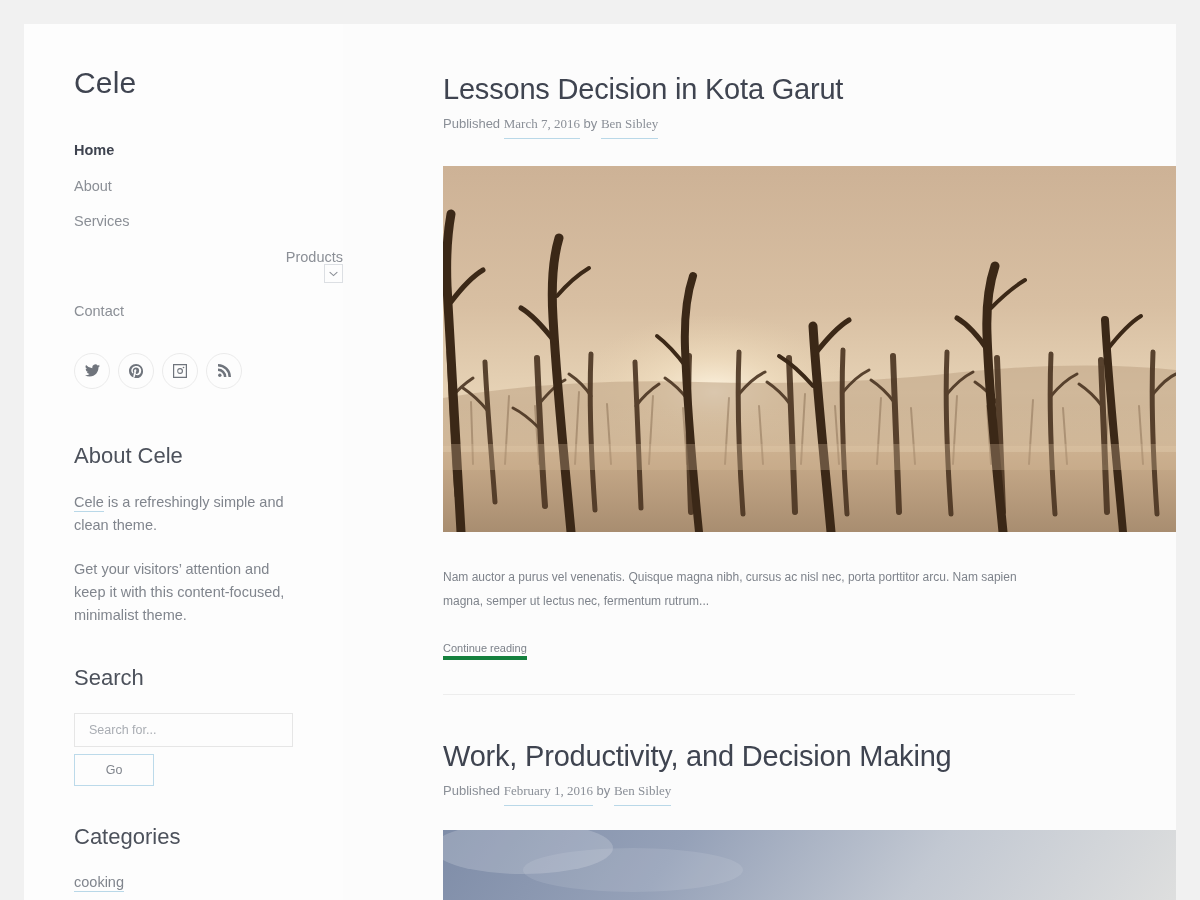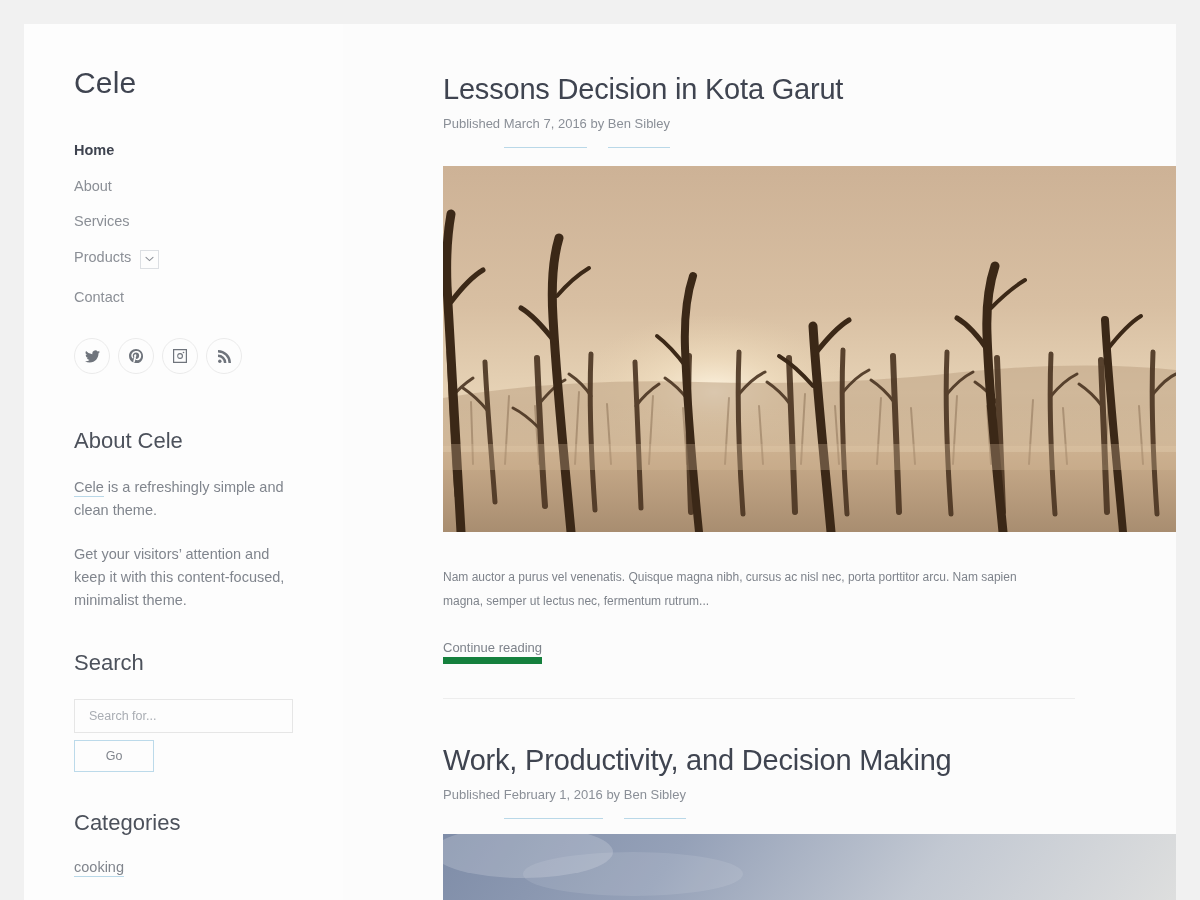--- a/index.html
+++ b/index.html
@@ -49,22 +49,23 @@
     margin-bottom: 21px;
     text-decoration: none;
     cursor: pointer;
   }
   .nav-item.current {
     color: #3f4450;
     font-weight: 700;
   }
   .nav-row {
     display: flex;
-    align-items: flex-start;
+    align-items: flex-end;
     margin-bottom: 21px;
+    flex-direction: column;
   }
   .nav-row .nav-item { margin-bottom: 0; }
   .dropdown-toggle {
     width: 19px; height: 19px;
     border: 1px solid #dcdfe3;
     margin-left: 9px;
     display: flex;
     align-items: center;
     justify-content: center;
     cursor: pointer;
@@ -176,22 +177,23 @@
   .post-meta {
     font-size: 13px;
     color: #8a8f97;
     margin: 0 0 34px 0;
     line-height: 1.2;
   }
   .meta-link {
     color: #8a8f97;
     text-decoration: none;
     border-bottom: 1px solid #b9d8e8;
-    padding-bottom: 16px;
-    cursor: pointer;
+    padding-bottom: 7px;
+    cursor: pointer;
+    font-family: Liberation Serif, serif;
   }
 
   .featured-image {
     width: 733px; height: 366px;
     display: block;
     margin: 0 0 33px 0;
     overflow: hidden;
     position: relative;
     cursor: pointer;
     background: #cfb79a;
@@ -201,24 +203,24 @@
   .post-excerpt {
     font-size: 12px;
     line-height: 24px;
     color: #7e838b;
     margin: 16px 0 25px 0;
     max-width: 600px;
   }
 
   .continue-reading {
     display: inline-block;
-    font-size: 13px;
+    font-size: 11px;
     color: #7e838b;
     text-decoration: none;
-    border-bottom: 7px solid #15803d;
+    border-bottom: 4px solid #15803d;
     padding-bottom: 2px;
     cursor: pointer;
   }
 
   .post-divider {
     height: 1px;
     background: #ededed;
     margin: 34px 0 0 0;
   }
 

